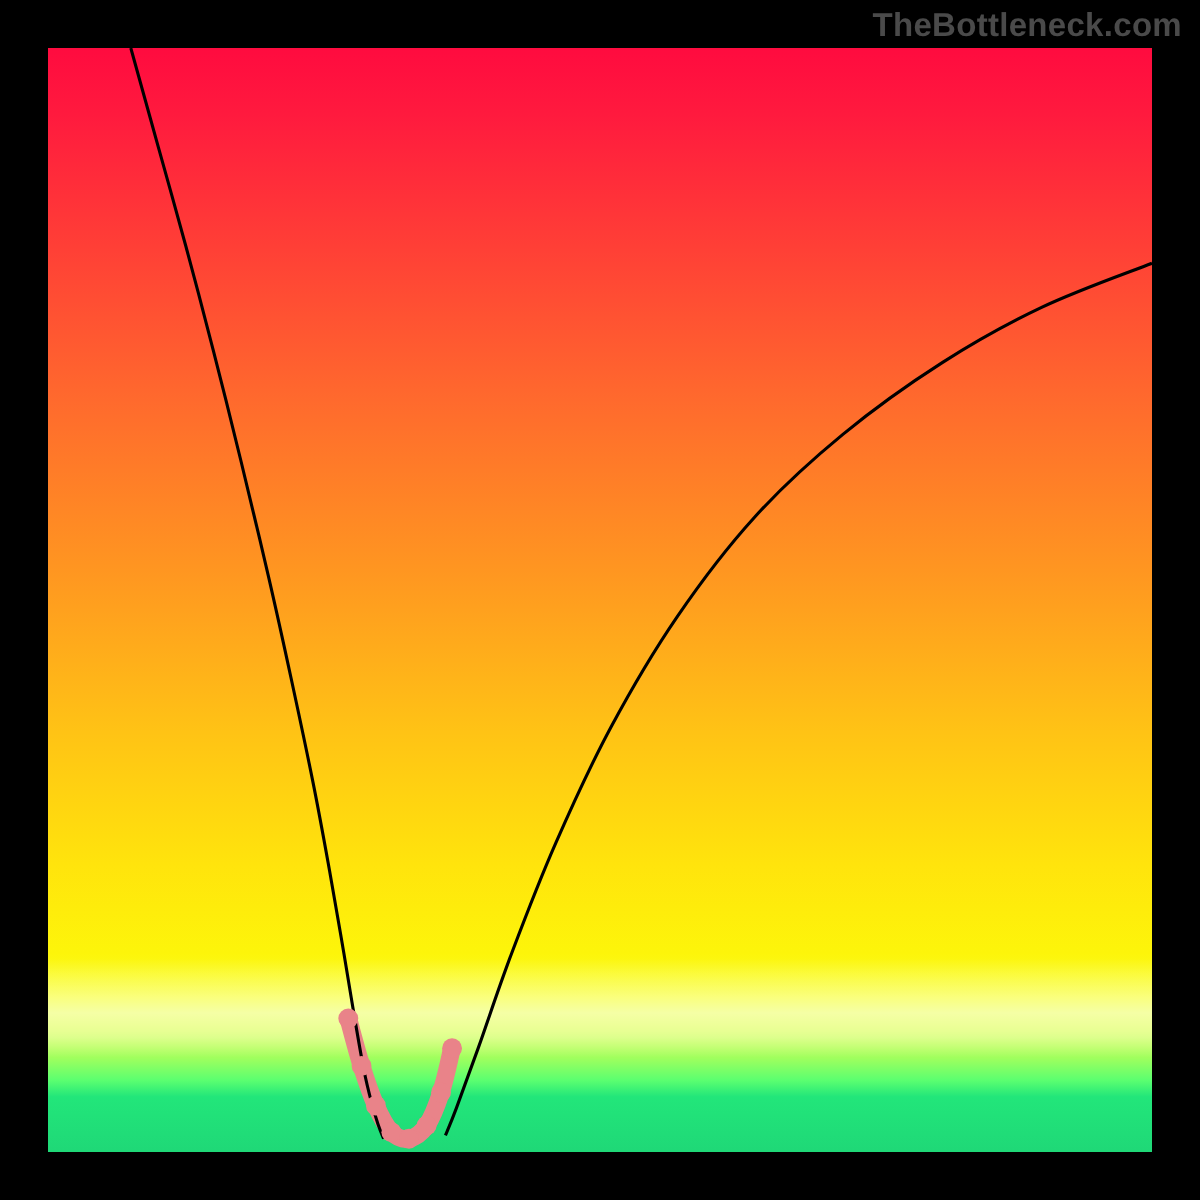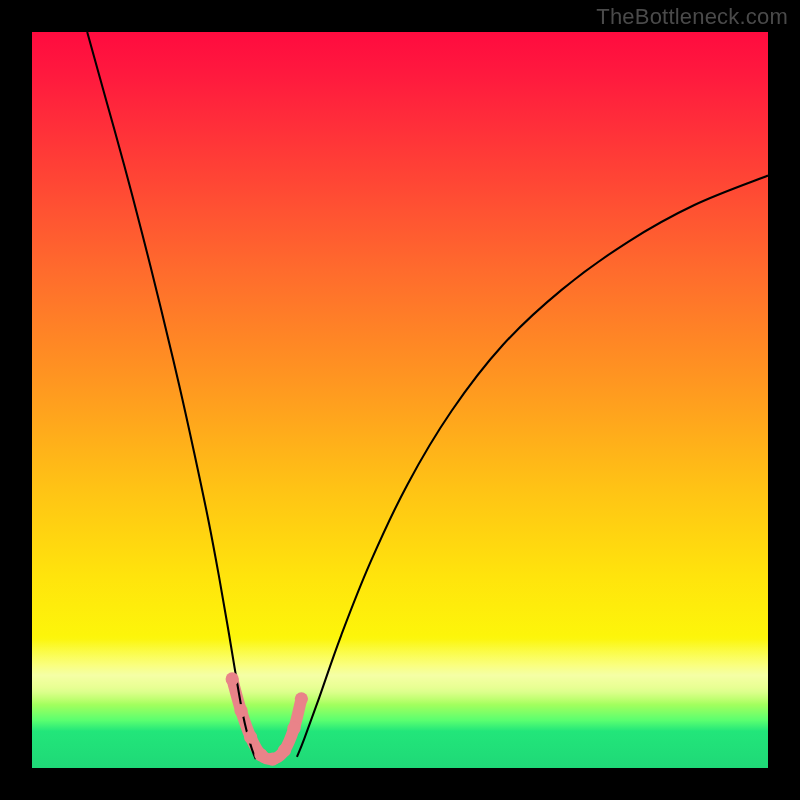--- a/index.html
+++ b/index.html
@@ -16,21 +16,21 @@
     width: 800px;
     height: 800px;
     background: #000;
   }
   .watermark {
     position: absolute;
     top: 4px;
     right: 12px;
     color: #4a4a4a;
     font-size: 22px;
-    font-weight: 400;
+    font-weight: 700;
     letter-spacing: 0.2px;
     z-index: 30;
   }
   .plot-area {
     position: absolute;
     left: 32px;
     top: 32px;
     width: 736px;
     height: 736px;
     overflow: hidden;

